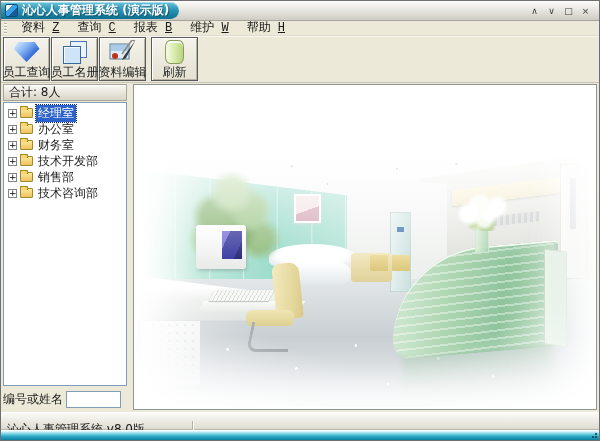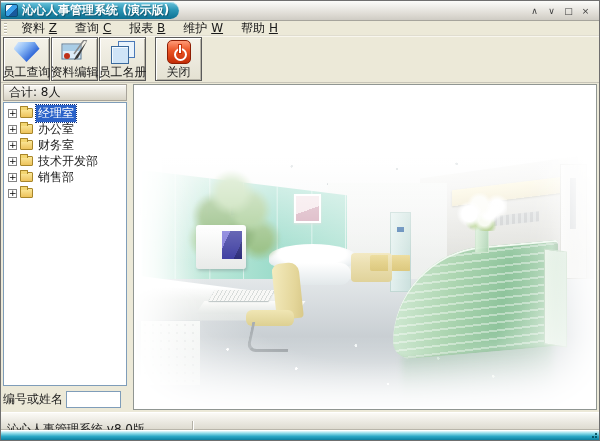--- a/index.html
+++ b/index.html
@@ -15,21 +15,21 @@
     background:linear-gradient(180deg,#fcfcfa,#dedbd4 70%,#cfccc4);border-bottom:1px solid #a6a49c;gap:48px;}
   .title-tab{display:flex;align-items:center;gap:4px;padding:0 10px 0 4px;
     background:linear-gradient(180deg,#6cc5dd 0%,#2c96b6 45%,#0d7092 100%);
     border-radius:0 9px 9px 0;box-shadow:inset 0 1px 0 rgba(255,255,255,.45);}
   .app-icon{width:13px;height:13px;border-radius:2px;flex:0 0 auto;
     background:linear-gradient(135deg,#fdfdfd 0 28%,#3aa0e8 28% 60%,#185a9c 60%);border:1px solid #0c4c74;}
   .title-text{color:#fff;font-weight:bold;font-size:12px;white-space:nowrap;text-shadow:1px 1px 1px rgba(0,0,0,.35);}
   .win-controls{margin-left:auto;display:flex;align-items:center;gap:4px;padding-right:7px;}
   .wc{width:13px;height:12px;text-align:center;font-size:9px;line-height:12px;color:#3c3c3c;cursor:default;}
   
-  .menubar{height:15px;display:flex;align-items:center;background:#ece9d8;padding-left:2px;border-bottom:1px solid #e0ddd0;}
+  .menubar{height:15px;display:flex;align-items:center;background:#ece9d8;padding-left:2px;border-bottom:1px solid #e0ddd0;font-family:Liberation Mono, monospace;}
   .menu-grip{width:3px;height:11px;margin:0 5px 0 1px;
     background:repeating-linear-gradient(180deg,#b8b5a8 0 1px,#fff 1px 2px,transparent 2px 3px);}
   .menu-item{padding:0 9px;height:15px;line-height:15px;white-space:nowrap;cursor:default;}
   .menu-item u{text-decoration:underline;}
   
   .toolbar{height:47px;display:flex;align-items:center;padding:1px 0 1px 2px;background:#ece9d8;
     border-bottom:1px solid #c8c5b8;box-shadow:inset 0 1px 0 #f8f6ee;}
   .tb-gap{width:4px;}
   .tbtn{width:47px;height:44px;margin-right:1px;display:flex;flex-direction:column;align-items:center;
     background:linear-gradient(180deg,#f5f3ea,#e4e1d2);border:1px solid #5a5a5a;
@@ -227,44 +227,44 @@
 
   <div class="toolbar">
     <div class="tbtn">
       <div class="ticon">
           <div class="i-gem"></div>
         </div>
       <span class="tlabel">员工查询</span>
     </div>
     <div class="tbtn">
       <div class="ticon">
+          <div class="i-copy"></div>
+        </div>
+      <span class="tlabel">员工名册</span>
+    </div>
+    <div class="tbtn">
+      <div class="ticon">
         <svg width="28" height="24" viewBox="0 0 28 24">
           <rect x="1" y="4" width="19" height="15" fill="#dcecf8" stroke="#5a7a96"></rect>
           <rect x="2" y="5" width="17" height="6" fill="#a9cde6"></rect>
           <circle cx="6" cy="16" r="3" fill="#c03018"></circle>
           <path d="M26 1 L15 16 L13 20 L17 18 Z" fill="#3a3a3a"></path>
           <path d="M26 1 L23 0 L13 14" stroke="#8a8a8a" stroke-width="1.5" fill="none"></path>
         </svg>
       </div>
       <span class="tlabel">资料编辑</span>
     </div>
-    <div class="tbtn">
-      <div class="ticon">
-          <div class="i-copy"></div>
-        </div>
-      <span class="tlabel">员工名册</span>
-    </div>
-    <div class="tb-gap"></div>
     <div class="tb-gap"></div>
     <div class="tbtn">
       <div class="ticon">
-          <div class="i-power"></div>
-        </div>
-      <span class="tlabel">关闭</span>
-    </div>
+          <div class="i-refresh"></div>
+        </div>
+      <span class="tlabel">刷新</span>
+    </div>
+    <div class="tb-gap"></div>
   </div>
 
   <div class="main">
     <div class="sidebar">
       <div class="side-header">合计: 8人</div>
       <div class="tree">
         <div class="tree-item selected">
           <span class="expand">+</span>
           <span class="folder"></span>
           <span class="tree-label">经理室</span>
@@ -285,20 +285,21 @@
           <span class="tree-label">技术开发部</span>
         </div>
         <div class="tree-item">
           <span class="expand">+</span>
           <span class="folder"></span>
           <span class="tree-label">销售部</span>
         </div>
         <div class="tree-item">
           <span class="expand">+</span>
           <span class="folder"></span>
+          <span class="tree-label">技术咨询部</span>
         </div>
       </div>
       <div class="search-row">
         <span class="search-label">编号或姓名</span>
         <input class="search-input" value="" style="">
       </div>
     </div>
     <div class="splitter"></div>
 
     <div class="photo-panel">

